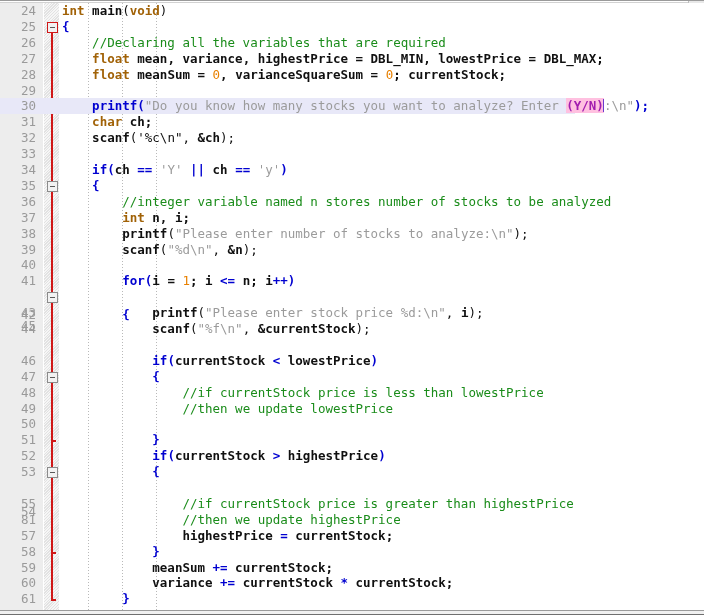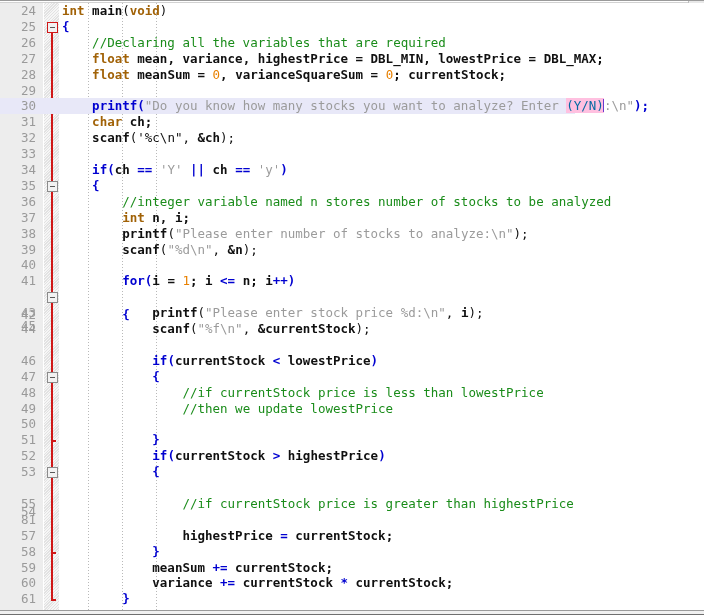--- a/index.html
+++ b/index.html
@@ -172,22 +172,22 @@
   .t-fn      { color: #0000d0; font-weight: bold; }
   .t-cmt     { color: #1a8c1a; }
   .t-str     { color: #9b9b9b; }
   .t-num     { color: #e88000; }
   .t-punct   { color: #101010; }
   .t-op      { color: #0000d0; font-weight: bold; }
   .t-brace   { color: #0000d0; font-weight: bold; }
   .t-b       { font-weight: bold; }
   .t-match   {
     background: #ffc0e0;
-    color: #0369a1;
-    font-weight: normal;
+    color: #a21caf;
+    font-weight: bold;
   }
   .caret {
     display: inline-block;
     width: 1px;
     height: 13px;
     background: #6a3ad0;
     vertical-align: -2px;
     margin: 0 -0.5px;
   }
 </style>
@@ -254,21 +254,21 @@
         <div class="code-line" style="top: 349.8px;"><span class="lineno">46</span><span class="code"><span class="t-plain">            </span><span class="t-fn">if</span><span class="t-op">(</span><span class="t-b">currentStock </span><span class="t-op">&lt;</span><span class="t-b"> lowestPrice</span><span class="t-op">)</span></span></div>
         <div class="code-line" style="top: 365.7px;"><span class="lineno">47</span><span class="code"><span class="t-plain">            </span><span class="t-brace">{</span></span></div>
         <div class="code-line" style="top: 381.6px;"><span class="lineno">48</span><span class="code"><span class="t-plain">                </span><span class="t-cmt">//if currentStock price is less than lowestPrice</span></span></div>
         <div class="code-line" style="top: 397.5px;"><span class="lineno">49</span><span class="code"><span class="t-plain">                </span><span class="t-cmt">//then we update lowestPrice</span></span></div>
         <div class="code-line" style="top: 413.4px;"><span class="lineno">50</span></div>
         <div class="code-line" style="top: 429.3px;"><span class="lineno">51</span><span class="code"><span class="t-plain">            </span><span class="t-brace">}</span></span></div>
         <div class="code-line" style="top: 445.2px;"><span class="lineno">52</span><span class="code"><span class="t-plain">            </span><span class="t-fn">if</span><span class="t-op">(</span><span class="t-b">currentStock </span><span class="t-op">&gt;</span><span class="t-b"> highestPrice</span><span class="t-op">)</span></span></div>
         <div class="code-line" style="top: 461.1px;"><span class="lineno">53</span><span class="code"><span class="t-plain">            </span><span class="t-brace">{</span></span></div>
         <div class="code-line" style="top: 477px; margin-top: 24px;"><span class="lineno">54</span><span class="code"></span></div>
         <div class="code-line" style="top: 492.9px;"><span class="lineno">55</span><span class="code"><span class="t-plain">                </span><span class="t-cmt">//if currentStock price is greater than highestPrice</span></span></div>
-        <div class="code-line" style="top: 508.8px;"><span class="lineno">81</span></div>
+        <div class="code-line" style="top: 508.8px;"><span class="lineno">81</span><span class="code"><span class="t-plain">                </span><span class="t-cmt">//then we update highestPrice</span></span></div>
         <div class="code-line" style="top: 524.7px;"><span class="lineno">57</span><span class="code"><span class="t-plain">                </span><span class="t-b">highestPrice </span><span class="t-op">=</span><span class="t-b"> currentStock;</span></span></div>
         <div class="code-line" style="top: 540.6px;"><span class="lineno">58</span><span class="code"><span class="t-plain">            </span><span class="t-brace">}</span></span></div>
         <div class="code-line" style="top: 556.5px;"><span class="lineno">59</span><span class="code"><span class="t-plain">            </span><span class="t-b">meanSum </span><span class="t-op">+=</span><span class="t-b"> currentStock;</span></span></div>
         <div class="code-line" style="top: 572.4px;"><span class="lineno">60</span><span class="code"><span class="t-plain">            </span><span class="t-b">variance </span><span class="t-op">+=</span><span class="t-b"> currentStock </span><span class="t-op">*</span><span class="t-b"> currentStock;</span></span></div>
         <div class="code-line" style="top: 588.3px;"><span class="lineno">61</span><span class="code"><span class="t-plain">        </span><span class="t-brace">}</span></span></div>
       </div>
 
   </div>
 
   <div class="frame-bottom-border"></div>

